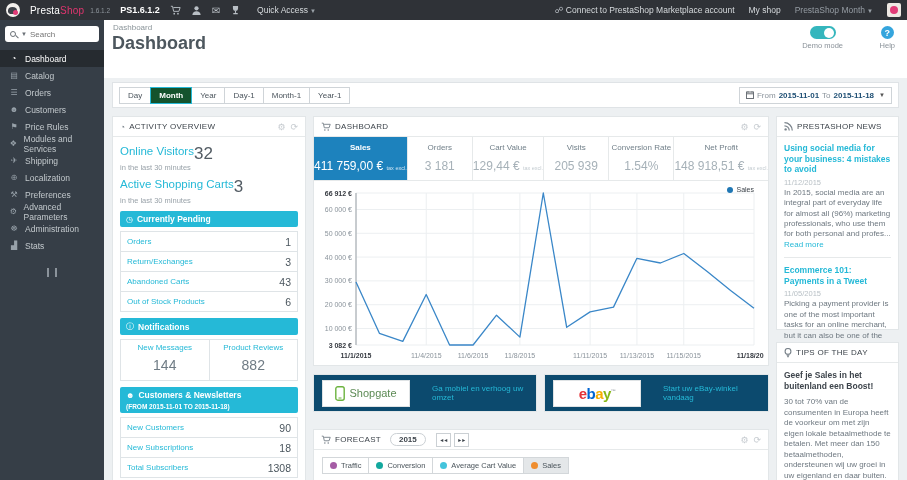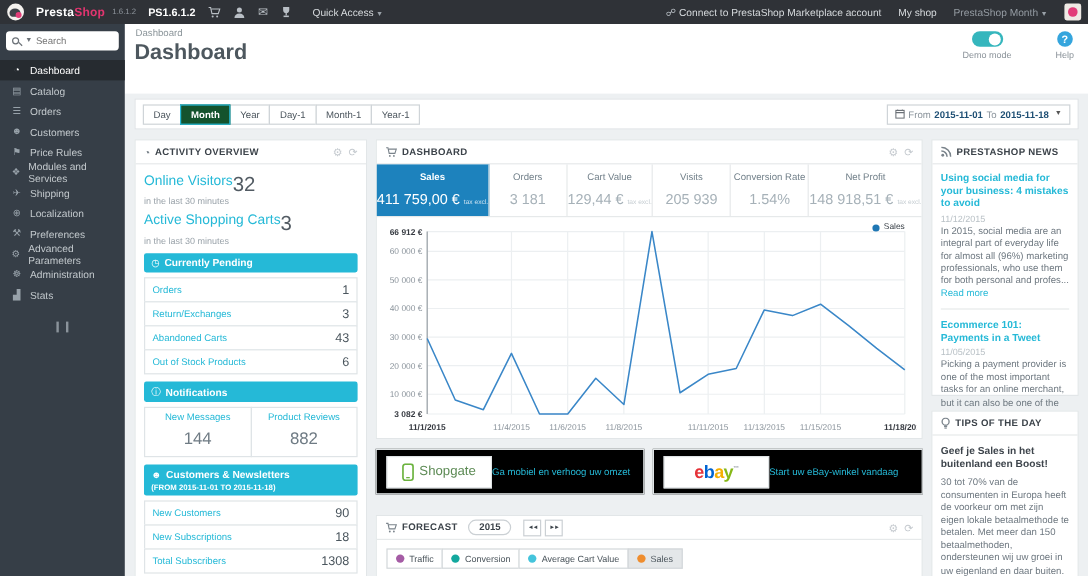--- a/index.html
+++ b/index.html
@@ -5,21 +5,21 @@
   *{margin:0;padding:0;box-sizing:border-box}
   html,body{width:907px;height:480px;overflow:hidden}
   body{font-family:"Liberation Sans",sans-serif;background:#fff;position:relative;-webkit-font-smoothing:antialiased}
 
   
   .topbar{position:absolute;top:0;left:0;width:907px;height:20px;background:#2f3237;color:#cdd2d6;
           display:flex;align-items:center;font-size:8.5px;z-index:30;padding:0 6px;gap:10px}
   .logo-circle{width:14px;height:14px;border-radius:50%;background:#f4f1ee;position:relative;flex:0 0 14px;overflow:hidden}
   .logo-circle i{position:absolute;left:2px;top:4px;width:9px;height:7px;background:#40434a;border-radius:50% 50% 40% 40%}
   .logo-circle b{position:absolute;right:2px;bottom:2px;width:5px;height:5px;border-radius:50%;background:#e23c78}
-  .brand{font-size:10px;font-weight:bold;color:#fff;letter-spacing:.2px}
+  .brand{font-size:10px;font-weight:normal;color:#fff;letter-spacing:.2px}
   .brand .pink{color:#e0356f}
   .brand-ver{font-size:6.5px;color:#8e959c;margin-left:-4px}
   .shop-code{font-weight:bold;color:#fff;font-size:9px}
   .tb-ico{display:flex;align-items:center;color:#b9bfc5}
   .tb-right{margin-left:auto;display:flex;align-items:center;gap:14px}
   .tb-link{color:#d6dadd}
   .tb-user{color:#959ca3}
   .caret{font-size:6px;color:#9aa1a8;margin-left:2px}
   .avatar{width:14px;height:14px;border-radius:2px;background:#efe9e4;position:relative;overflow:hidden}
   .avatar::after{content:'';position:absolute;left:3px;top:3px;width:8px;height:8px;border-radius:50%;background:#e23c78}
@@ -58,21 +58,21 @@
              display:flex;align-items:center;margin-left:-1px;cursor:pointer}
   .range-btn:first-child{margin-left:0}
   .range-btn.active{background:#14532d;border-color:#25b9d7;color:#fff;font-weight:bold;z-index:1}
   .date-btn{margin-left:auto;height:17px;border:1px solid #cfd4d8;background:#fff;display:flex;align-items:center;
             gap:3px;padding:0 6px;font-size:8px;color:#8a939b;cursor:pointer}
   .date-btn b{color:#1e4f74}
 
   
   .panel{position:absolute;background:#fff;border:1px solid #e2e6e8}
   .panel-head{height:20px;display:flex;align-items:center;padding:0 7px;border-bottom:1px solid #e6e9ea;gap:4px}
-  .panel-title{font-size:8px;font-weight:bold;color:#3c434a;letter-spacing:.3px}
+  .panel-title{font-size:8px;font-weight:normal;color:#3c434a;letter-spacing:.3px}
   .head-ico{color:#7a838b;font-size:8.5px;font-style:normal;display:flex;align-items:center}
   .head-tools{margin-left:auto;display:flex;gap:5px;color:#c6cbd0;font-size:9px}
   .head-tools span{cursor:pointer}
 
   
   .p-activity{left:8px;top:96px;width:194px;height:380px}
   .act-body{padding:6px 7px}
   .big-row{display:flex;align-items:flex-start;margin-top:2px}
   .big-label{color:#25b9d7;font-size:11.5px}
   .big-value{color:#525b63;font-size:17px;line-height:1}
@@ -103,21 +103,21 @@
   .kpi-note{font-size:5.5px;color:#c3cbd0}
   .kpi.active{background:#1d82bd}
   .kpi.active .kpi-label{color:#fff;font-weight:bold}
   .kpi.active .kpi-value{color:#fff}
   .kpi.active .kpi-note{color:#cfe4f2}
   .chart-wrap{position:relative;padding:2px 4px 0 4px}
   .chart-legend{position:absolute;right:14px;top:5px;display:flex;align-items:center;gap:3px;font-size:7px;color:#3c434a}
   .legend-dot{width:6px;height:6px;border-radius:50%;background:#1f77b4}
 
   
-  .banner{position:absolute;background:#000000;border:1px solid #e2e6e8;display:flex;align-items:center;gap:0;padding:0 8px;height:38px}
+  .banner{position:absolute;background:#0c4a6e;border:1px solid #e2e6e8;display:flex;align-items:center;gap:22px;padding:0 8px;height:38px}
   .b-shopgate{left:209px;top:354px;width:224px}
   .b-ebay{left:440px;top:354px;width:225px}
   .logo-box{border:1px solid #dfe3e5;height:27px;min-width:88px;display:flex;align-items:center;justify-content:center;gap:4px;background:#fff;padding:0 6px}
   .shopgate-name{font-size:11px;color:#5c8a54;font-weight:500}
   .ebay-word{font-size:15px;font-weight:bold;letter-spacing:-.5px;line-height:1}
   .ebay-tm{font-size:5px;color:#9aa0a6;vertical-align:super}
   .banner-link{color:#25b9d7;font-size:8px;cursor:pointer}
 
   
   .p-forecast{left:209px;top:409px;width:456px;height:70px}

